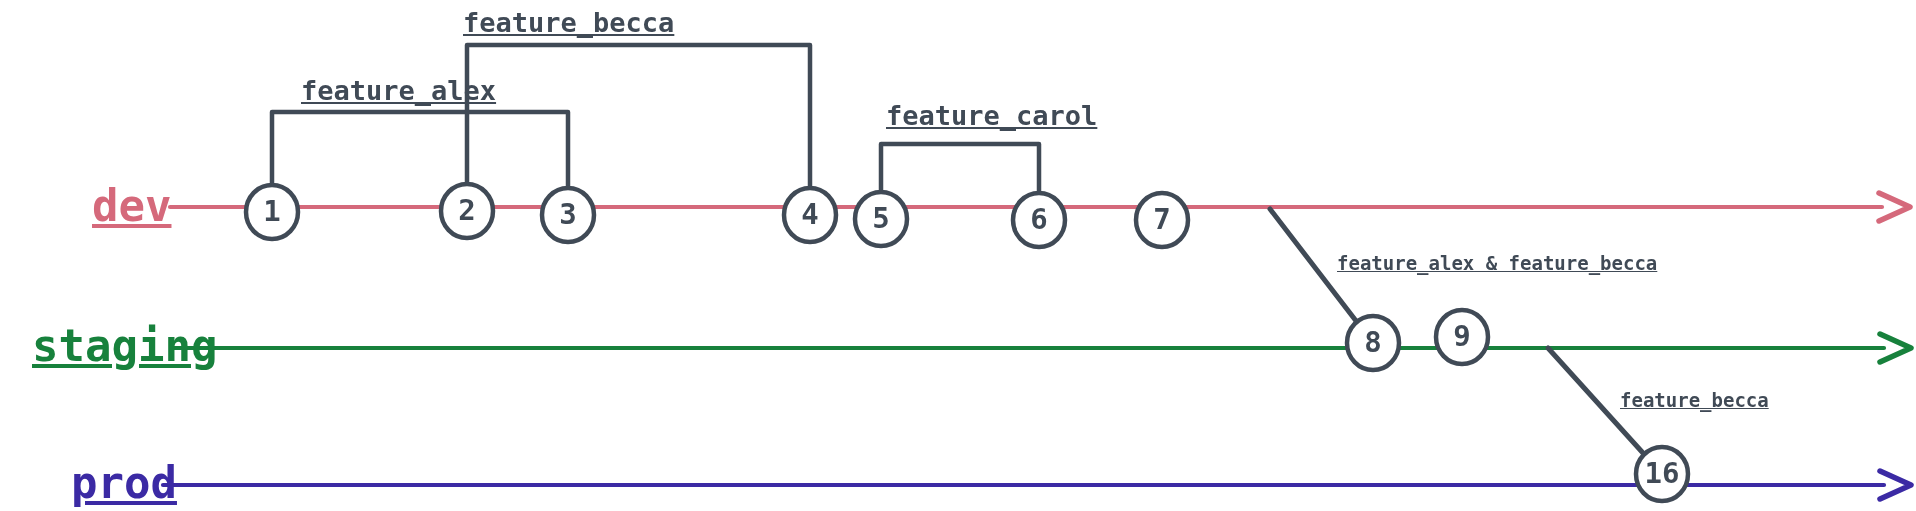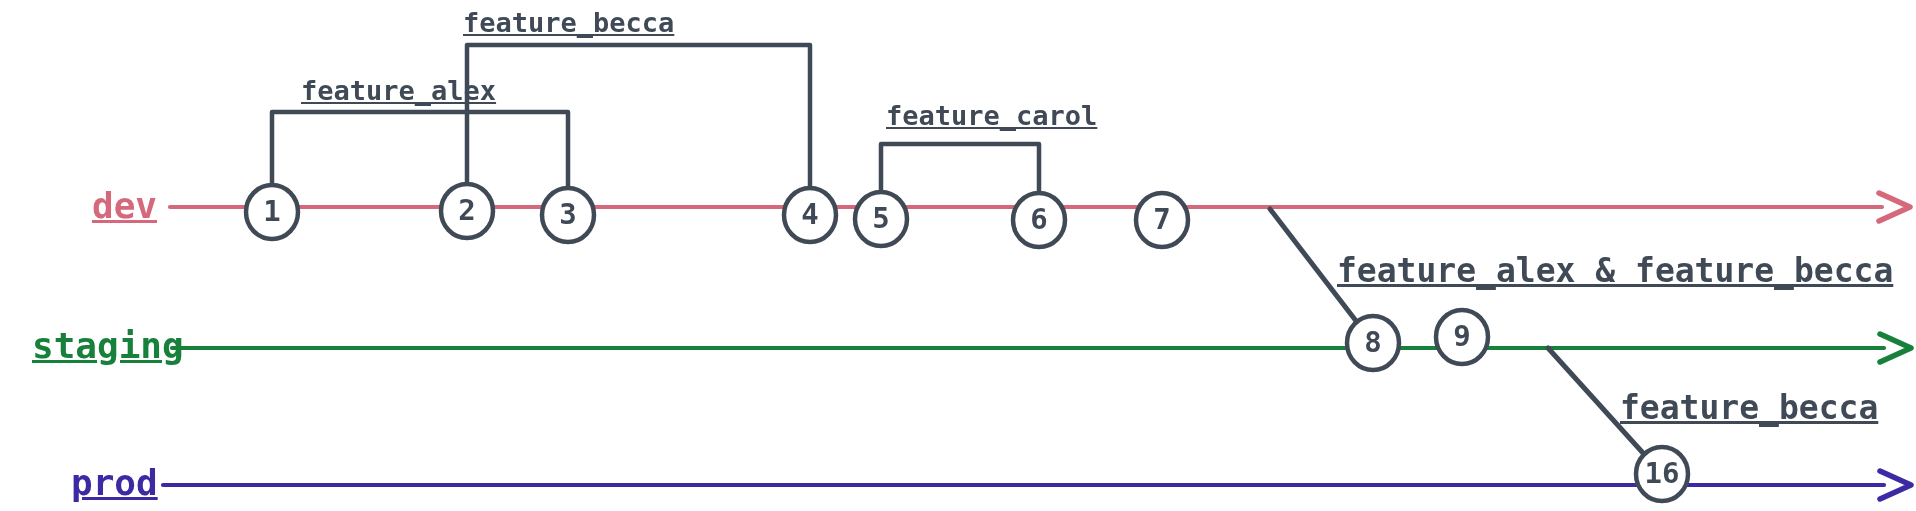--- a/index.html
+++ b/index.html
@@ -12,23 +12,23 @@
   }
   .canvas svg{position:absolute;left:0;top:0;}
   .label{
     position:absolute;
     font-family:"DejaVu Sans Mono", monospace;
     font-weight:bold;
     white-space:nowrap;
     line-height:1;
     text-decoration:underline;
   }
-  .branch-label{font-size:36px;transform:translateY(-50%);}
+  .branch-label{font-size:44px;transform:translateY(-50%);}
   .feature-label{font-size:27px;}
-  .merge-label{font-size:33px;}
+  .merge-label{font-size:19px;}
   .commit-num{
     position:absolute;
     font-family:"DejaVu Sans Mono", monospace;
     font-weight:bold;
     font-size:29px;
     line-height:1;
     transform:translate(-50%,-52%);
   }
 </style>
 </head>

